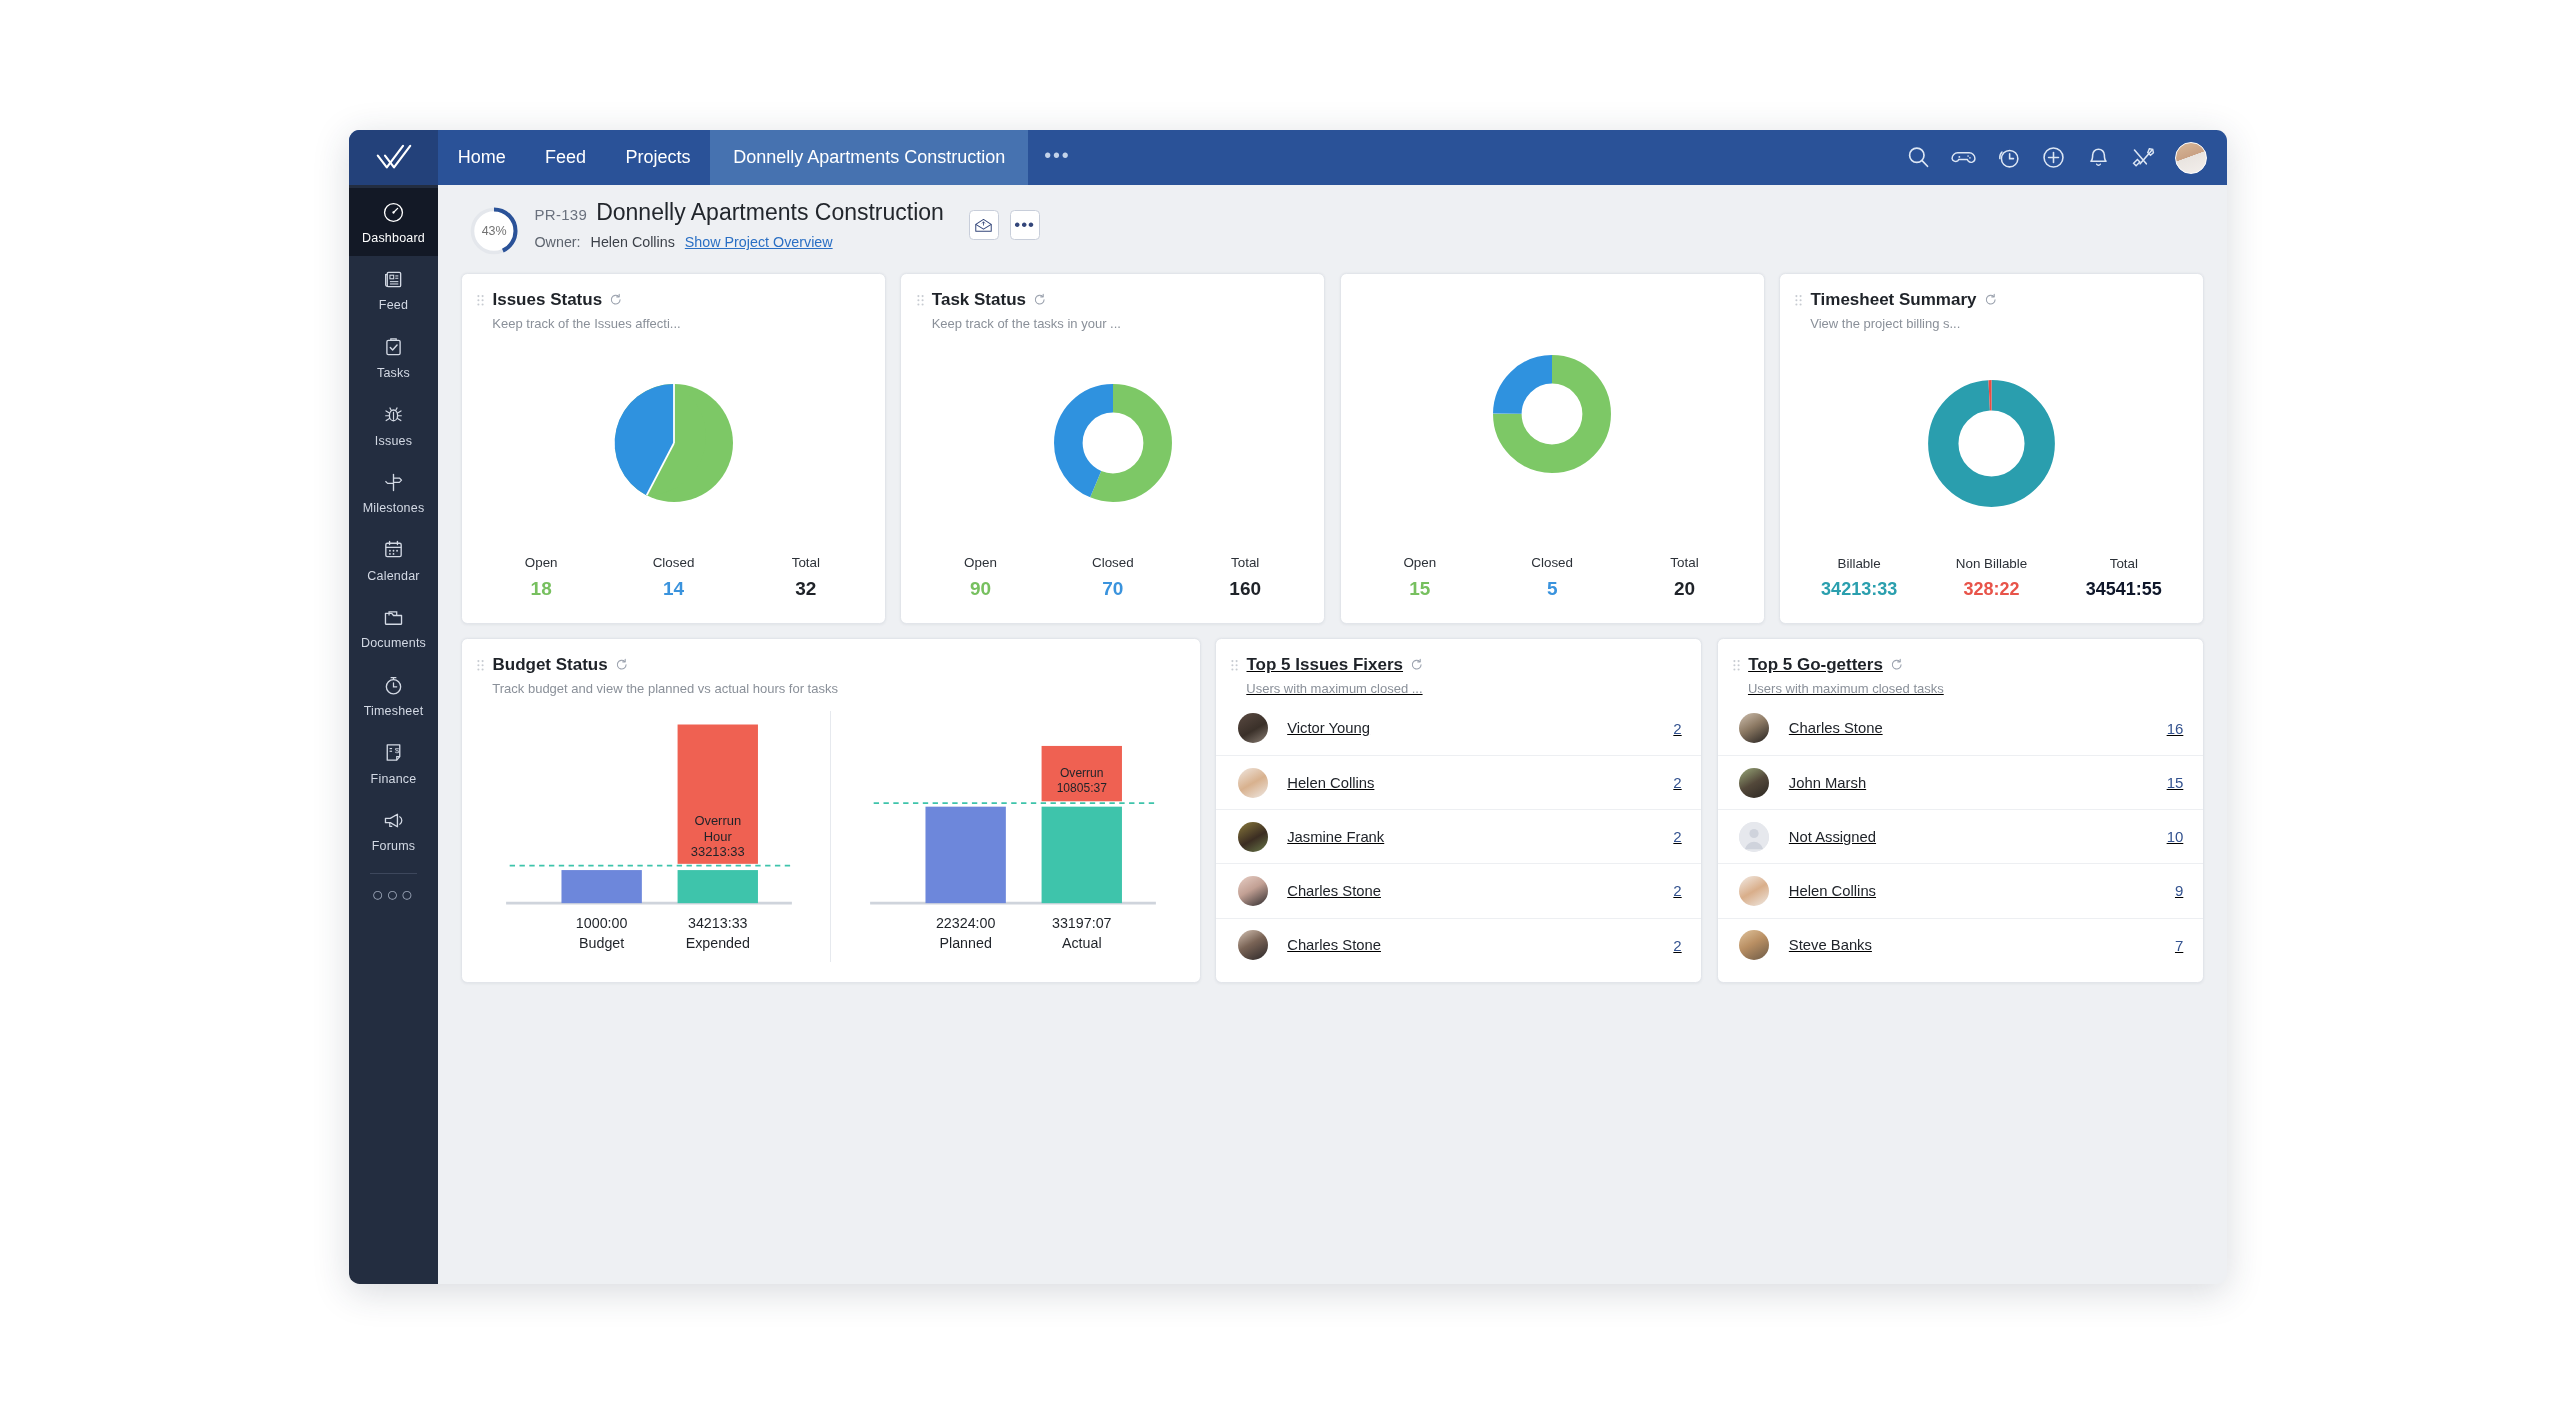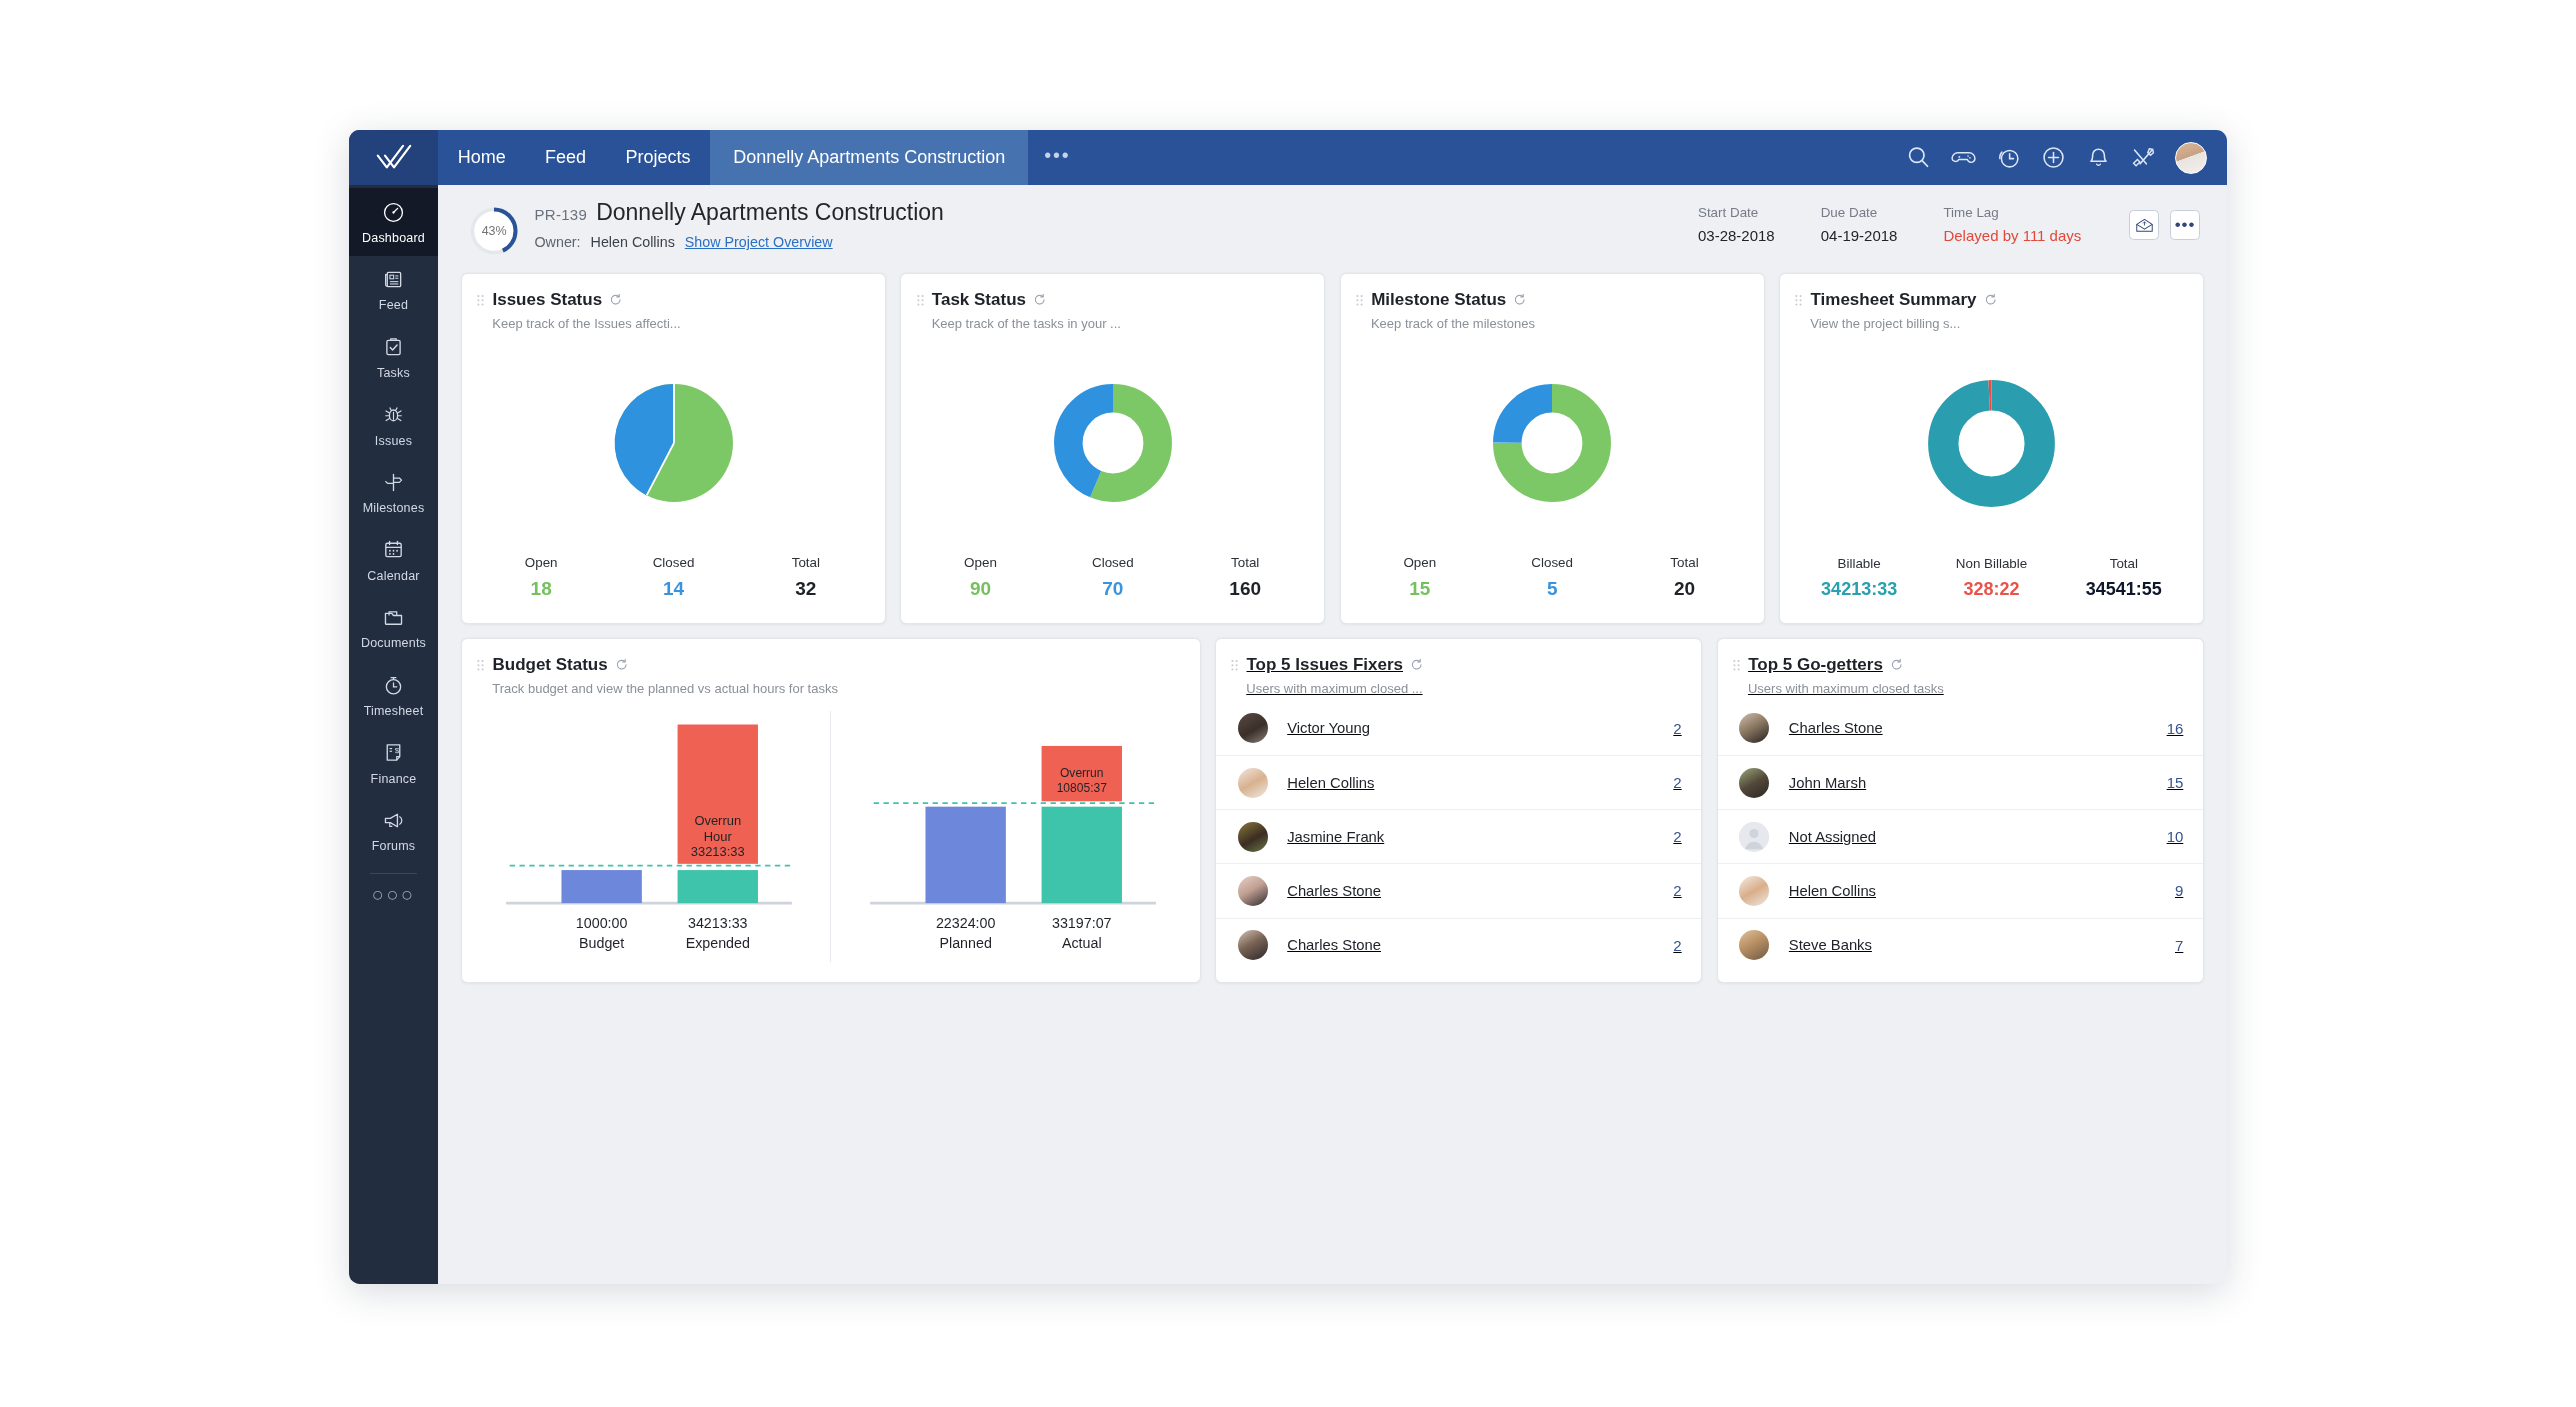--- a/index.html
+++ b/index.html
@@ -363,34 +363,20 @@
             <span class="proj-code">PR-139</span>
             <span class="proj-title">Donnelly Apartments Construction</span>
           </div>
           <div class="proj-sub">
             <span class="proj-owner-label">Owner:</span>
             <span>Helen Collins</span>
             <span class="proj-overview-link">Show Project Overview</span>
           </div>
         </div>
 
-        <div class="hdr-dates">
-          <div class="date-col">
-            <div class="date-label">Start Date</div>
-            <div class="date-val">03-28-2018</div>
-          </div>
-          <div class="date-col">
-            <div class="date-label">Due Date</div>
-            <div class="date-val">04-19-2018</div>
-          </div>
-          <div class="date-col">
-            <div class="date-label">Time Lag</div>
-            <div class="date-val danger">Delayed by 111 days</div>
-          </div>
-        </div>
 
         <div class="hdr-actions">
           <div class="hdr-btn">
             <svg width="17" height="14.3" viewBox="0 0 22 18">
               <path d="M1 17V8l10-6.4L21 8v9z" fill="none" stroke="#33467a" stroke-width="1.3" stroke-linejoin="round"></path>
               <path d="M1 8l10 6.2L21 8" fill="none" stroke="#33467a" stroke-width="1.3" stroke-linejoin="round"></path>
               <path d="M11 9V5M9.4 6.4L11 4.8l1.6 1.6" fill="none" stroke="#33467a" stroke-width="1.1" stroke-linecap="round"></path>
             </svg>
           </div>
           <div class="hdr-btn">
@@ -484,38 +470,20 @@
                 <div class="stat-value v-blue">70</div>
               </div>
               <div class="stat">
                 <div class="stat-label">Total</div>
                 <div class="stat-value v-dark">160</div>
               </div>
             </div>
           </div>
 
           <div class="card">
-            <div class="card-head">
-              <div class="card-title-line">
-                <svg class="grip" viewBox="0 0 8 12">
-                  <circle cx="2" cy="2" r="1" fill="#9aa1ad"></circle>
-                    <circle cx="6" cy="2" r="1" fill="#9aa1ad"></circle>
-                  <circle cx="2" cy="6" r="1" fill="#9aa1ad"></circle>
-                    <circle cx="6" cy="6" r="1" fill="#9aa1ad"></circle>
-                  <circle cx="2" cy="10" r="1" fill="#9aa1ad"></circle>
-                    <circle cx="6" cy="10" r="1" fill="#9aa1ad"></circle>
-                </svg>
-                <span class="card-title">Milestone Status</span>
-                <svg class="refresh-ico" viewBox="0 0 16 16">
-                  <path d="M13.2 8a5.2 5.2 0 1 1-1.6-3.8" fill="none" stroke="#9aa1ad" stroke-width="1.3" stroke-linecap="round"></path>
-                  <path d="M12.2 1.6v3h-3" fill="none" stroke="#9aa1ad" stroke-width="1.3" stroke-linecap="round" stroke-linejoin="round"></path>
-                </svg>
-              </div>
-              <div class="card-desc">Keep track of the milestones</div>
-            </div>
             <div class="chart-area">
               <svg width="168" height="168" viewBox="0 0 188 188">
 
                 <circle cx="94" cy="94" r="50" fill="none" stroke="#7dc866" stroke-width="32" stroke-dasharray="235.6 78.5" transform="rotate(-90 94 94)"></circle>
                 <circle cx="94" cy="94" r="50" fill="none" stroke="#2f92df" stroke-width="32" stroke-dasharray="78.5 235.6" stroke-dashoffset="-235.6" transform="rotate(-90 94 94)"></circle>
               </svg>
             </div>
             <div class="stats-row">
               <div class="stat">
                 <div class="stat-label">Open</div>

